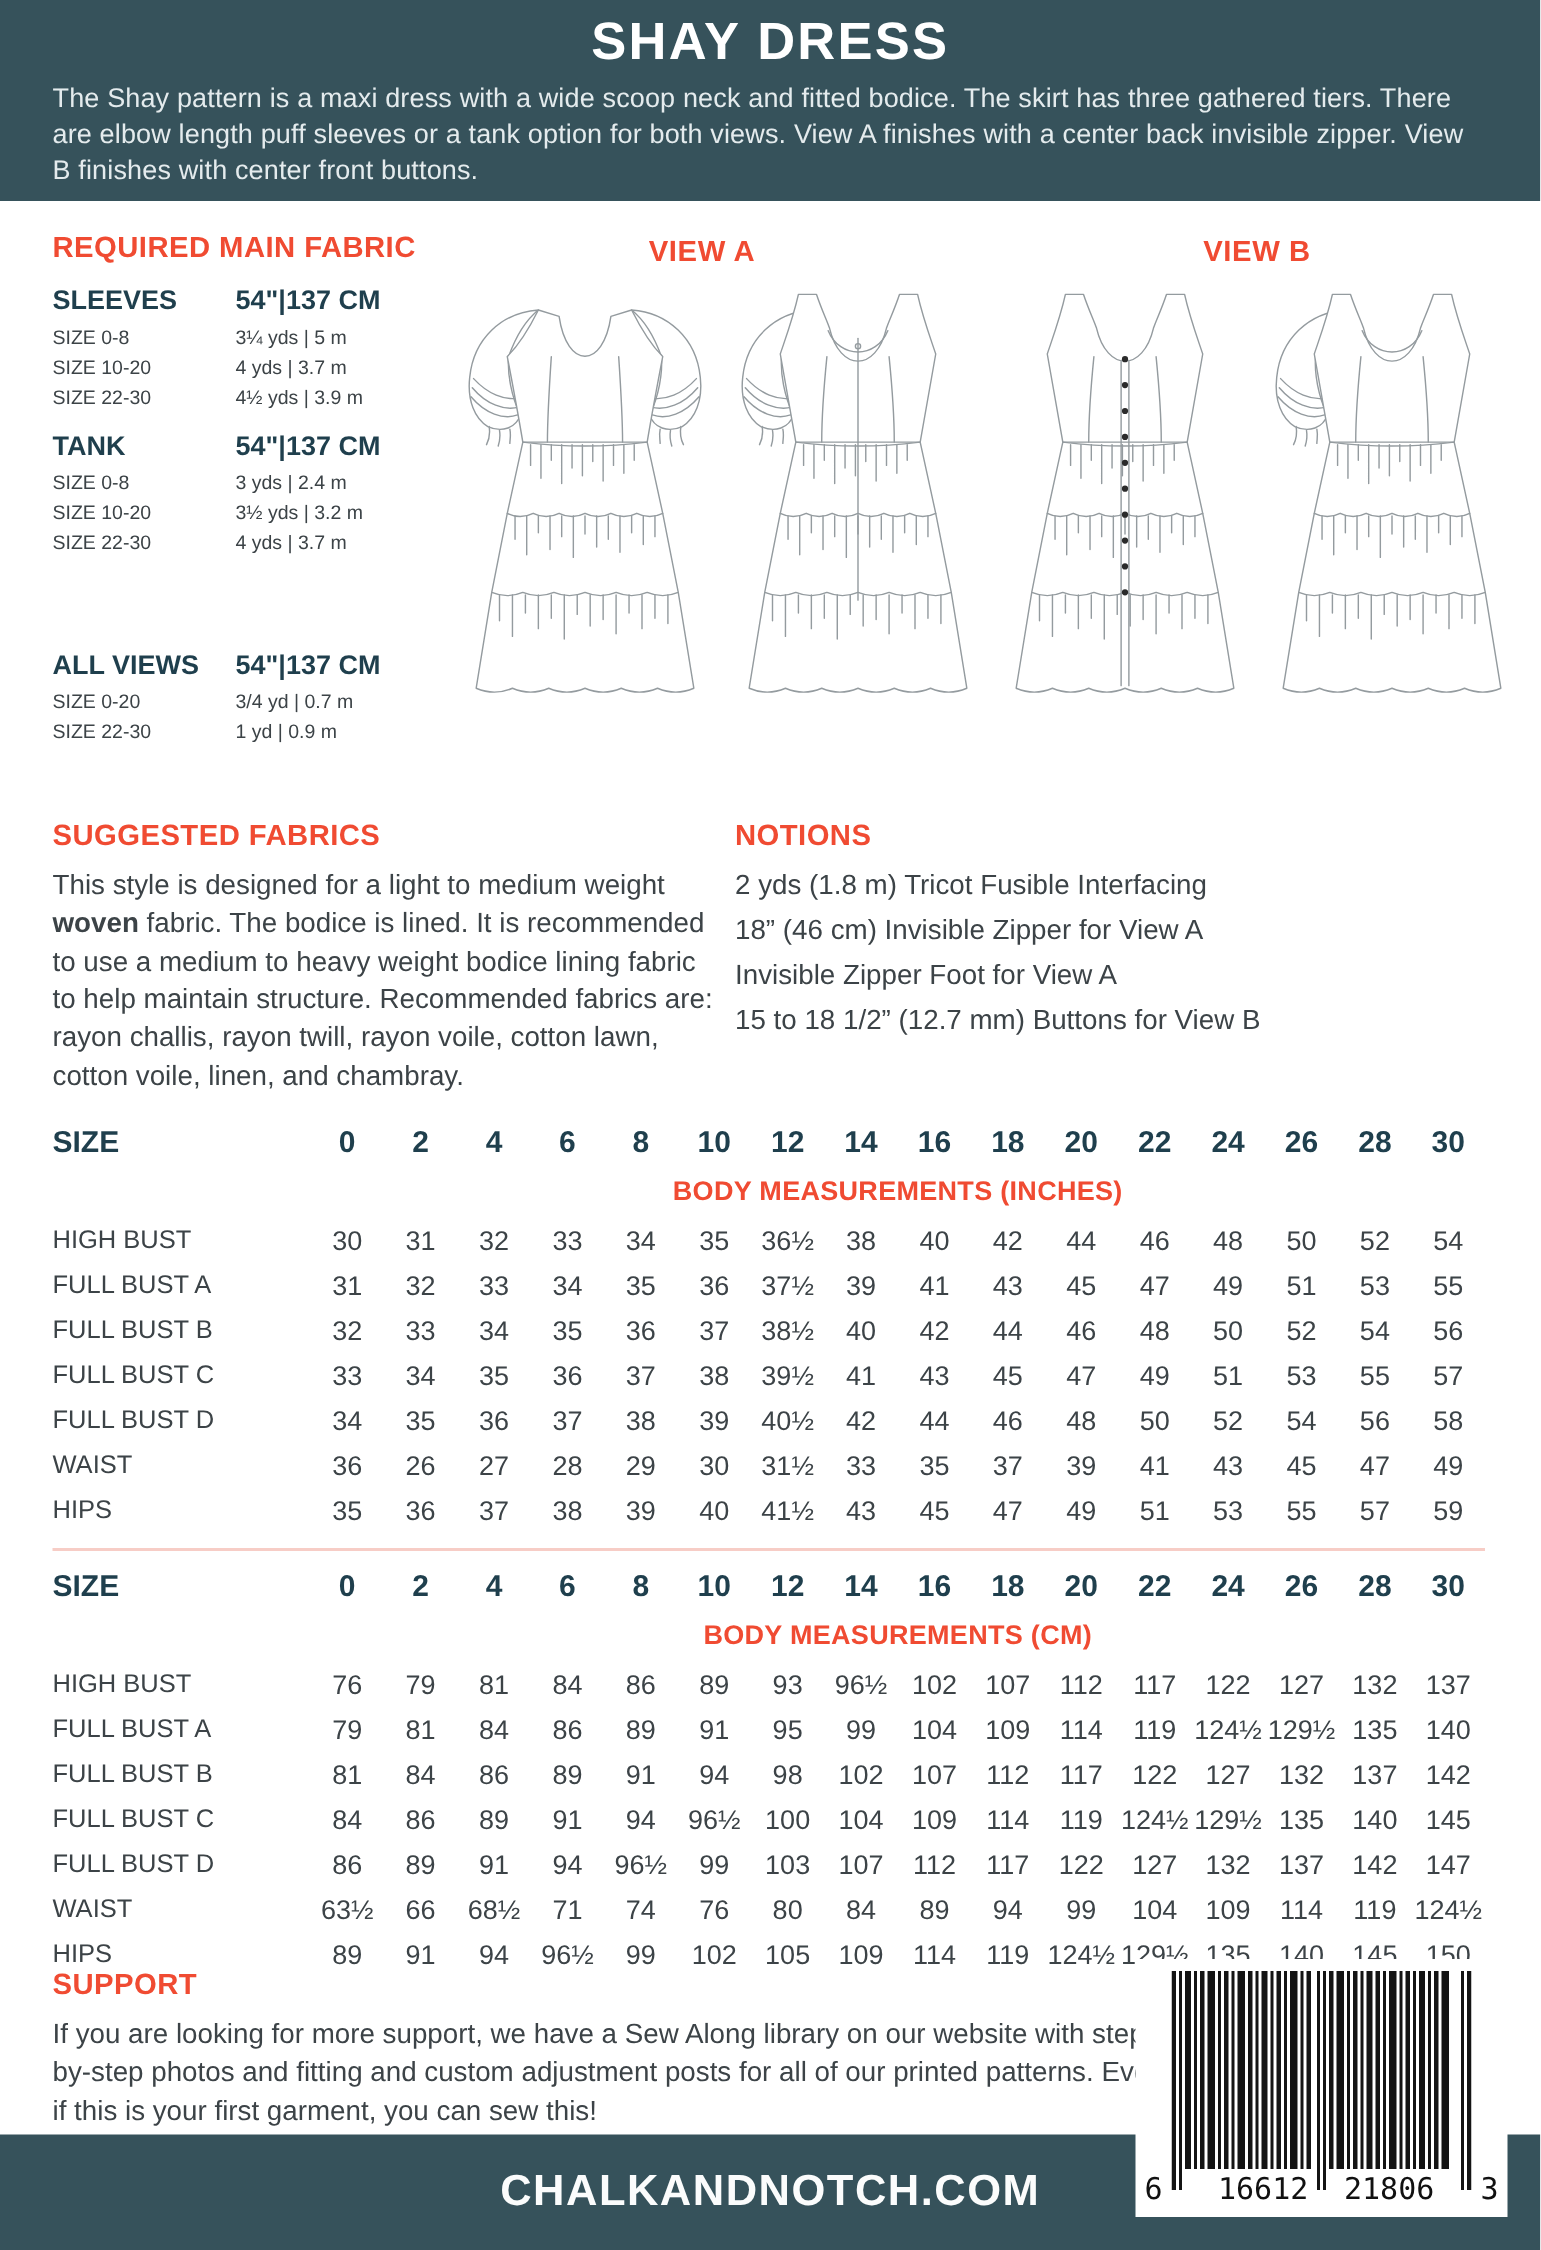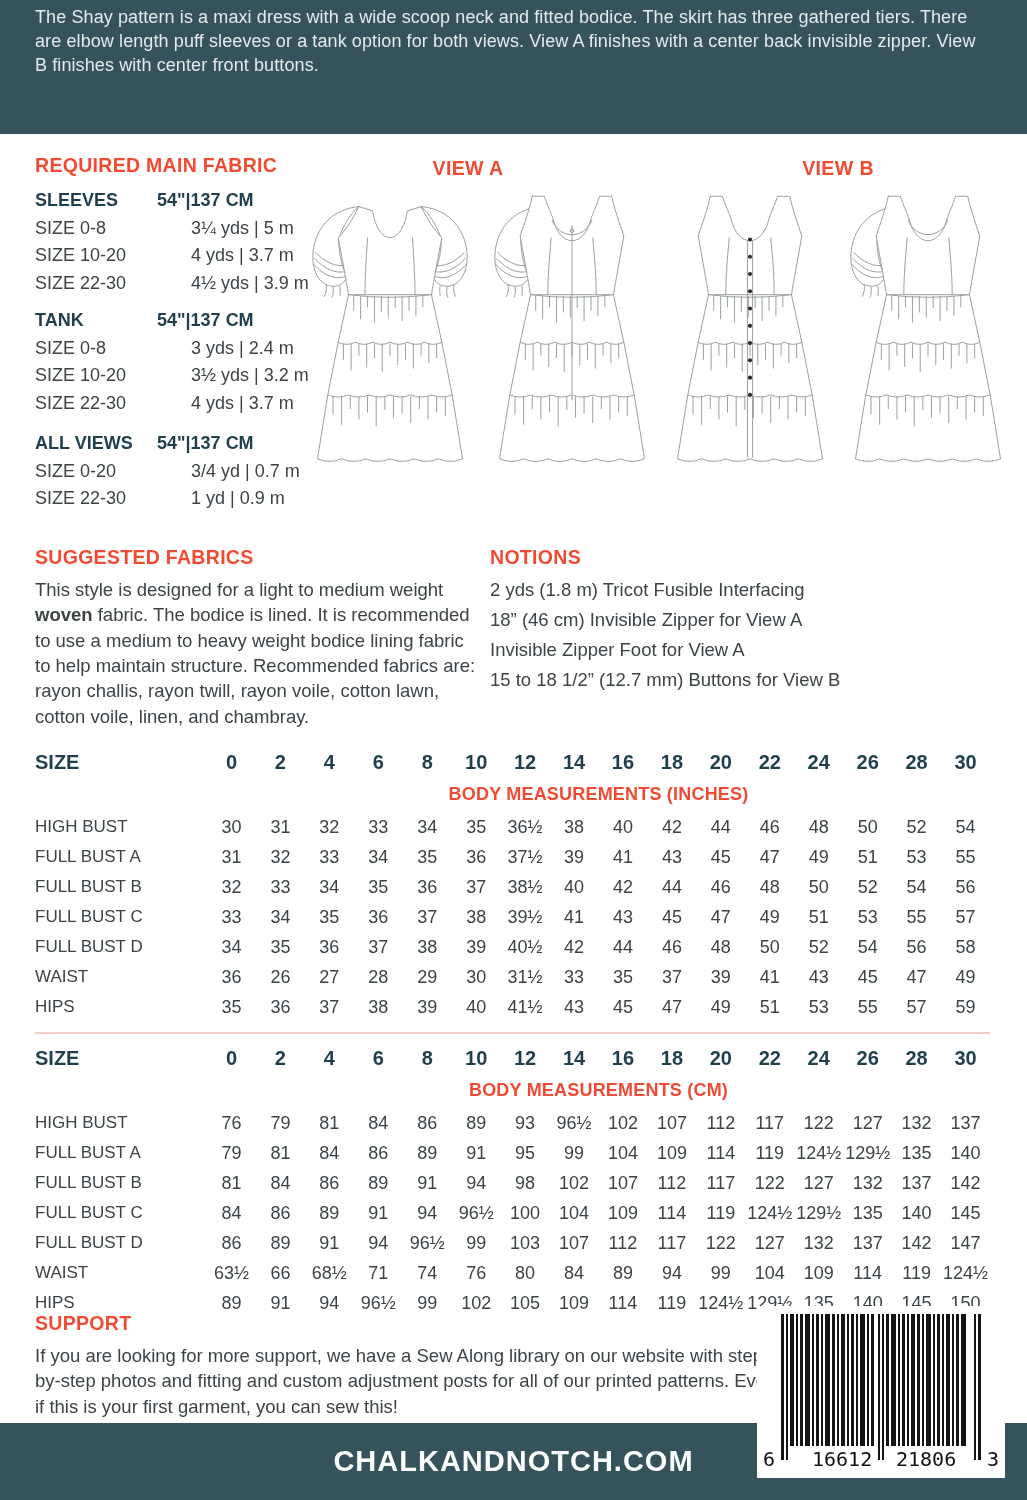--- a/index.html
+++ b/index.html
@@ -16,21 +16,21 @@
 
   
   .abs{position:absolute;}
   #sec-main{left:35px;top:154px;width:285px;}
   #sec-lining{left:35px;top:420px;width:300px;}
   #sec-suggested{left:35px;top:546px;width:442px;}
   #sec-notions{left:490px;top:546px;width:490px;}
   #sec-support{left:35px;top:1312px;width:745px;}
   .fab-head{display:flex;font-weight:700;color:#1f3f4d;font-size:18px;margin:13px 0 4px;}
   .fab-name{width:122px;}
-  .fab-row{display:flex;font-size:18px;color:#3c4347;line-height:1.52;gap:34px;}
+  .fab-row{display:flex;font-size:13px;color:#3c4347;line-height:1.52;}
   .fab-size{width:122px;}
   .para{font-size:18.5px;line-height:1.37;color:#3c4347;margin-top:8px;}
   .para b{font-weight:700;}
   .notion-line{font-size:18.5px;line-height:1.63;color:#3c4347;}
 
   
   .view-label{position:absolute;top:157px;width:160px;text-align:center;
               color:#f04b32;font-weight:700;font-size:19.5px;letter-spacing:.4px;}
   #view-a-label{left:388px;} #view-b-label{left:758px;}
 
@@ -87,20 +87,21 @@
         <path class="ln" d="M84,62 C82,92 81,112 81,128 M136,62 C138,92 139,112 139,128"></path>
       </g>
       <g id="bodiceTank">
         <path class="ln f" d="M64,14 L78,14 C82,26 86,34 88,40 C96,74 124,74 132,40 C134,34 138,26 142,14 L156,14 C160,32 166,48 170,60 C165,88 161,110 158,128 L62,128 C59,110 55,88 50,60 C54,48 60,32 64,14 Z"></path>
         <path class="ln" d="M86,62 C83,92 82,112 82,128 M134,62 C137,92 138,112 138,128"></path>
       </g>
     </defs>
   </svg>
 
   <header class="header">
+    <div class="title">SHAY DRESS</div>
     <div class="desc">The Shay pattern is a maxi dress with a wide scoop neck and fitted bodice. The skirt has three gathered tiers. There are elbow length puff sleeves or a tank option for both views. View A finishes with a center back invisible zipper. View B finishes with center front buttons.</div>
   </header>
 
   <div class="view-label" id="view-a-label">VIEW A</div>
   <div class="view-label" id="view-b-label">VIEW B</div>
 
   <svg class="dress" id="dress-a-front" viewBox="0 0 220 340">
     <use href="#sleeveL"></use>
       <use href="#sleeveL" transform="translate(220,0) scale(-1,1)"></use>
     <use href="#bodiceSleeved"></use>

